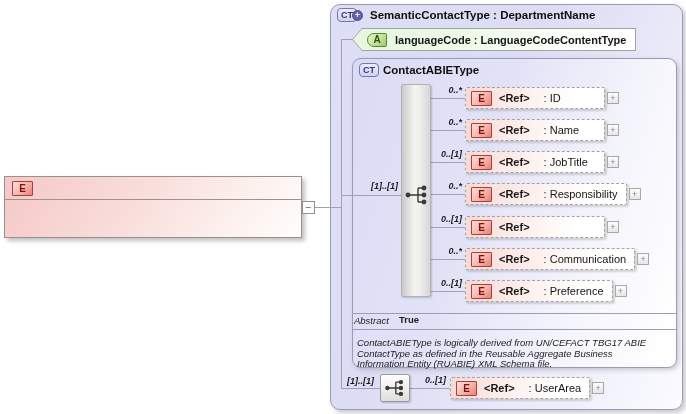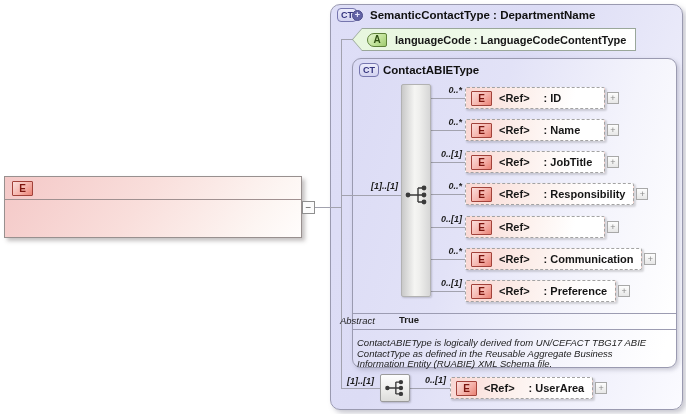--- a/index.html
+++ b/index.html
@@ -80,25 +80,25 @@
     background:linear-gradient(180deg,#fdfdfd 0%,#ececea 60%,#dddddb 100%);
     box-shadow:1px 1px 2px rgba(0,0,0,.2);z-index:3;display:flex;align-items:center;justify-content:center;}
 
   
   .el-row{position:absolute;left:465px;height:22px;display:flex;align-items:center;z-index:4;}
   .el-box{display:inline-flex;align-items:center;height:22px;box-sizing:border-box;min-width:140px;
     border:1px dashed #a3a3a3;border-radius:2px;padding:0 8px 0 5px;
     background:linear-gradient(100deg,#f9d8d4 0%,#fceeea 38%,#ffffff 78%);
     box-shadow:1.5px 1.5px 2px rgba(0,0,0,.15);}
   .el-tag{font-weight:bold;font-size:11px;color:#161616;margin-left:7px;white-space:pre;}
-  .el-name{font-weight:bold;font-size:11px;color:#161616;margin-left:14px;white-space:pre;}
+  .el-name{font-weight:normal;font-size:11px;color:#161616;margin-left:14px;white-space:pre;}
 
   
   .divider{position:absolute;left:353px;width:323px;height:1px;background:#9c9cb2;z-index:4;}
-  .abstract-label{position:absolute;left:340px;top:315px;font-style:italic;font-size:9.5px;color:#1c1c1c;z-index:4;}
+  .abstract-label{position:absolute;left:354px;top:315px;font-style:italic;font-size:9.5px;color:#1c1c1c;z-index:4;}
   .abstract-value{position:absolute;left:399px;top:314px;font-weight:bold;font-size:9.5px;color:#1c1c1c;z-index:4;}
   .base-annotation{position:absolute;left:357px;top:338px;width:300px;
     font-style:italic;font-size:9.5px;line-height:10.5px;color:#1c1c1c;z-index:4;}
 </style>
 </head>
 <body>
 
 <div id="canvas">
 
   <div class="src-box">

